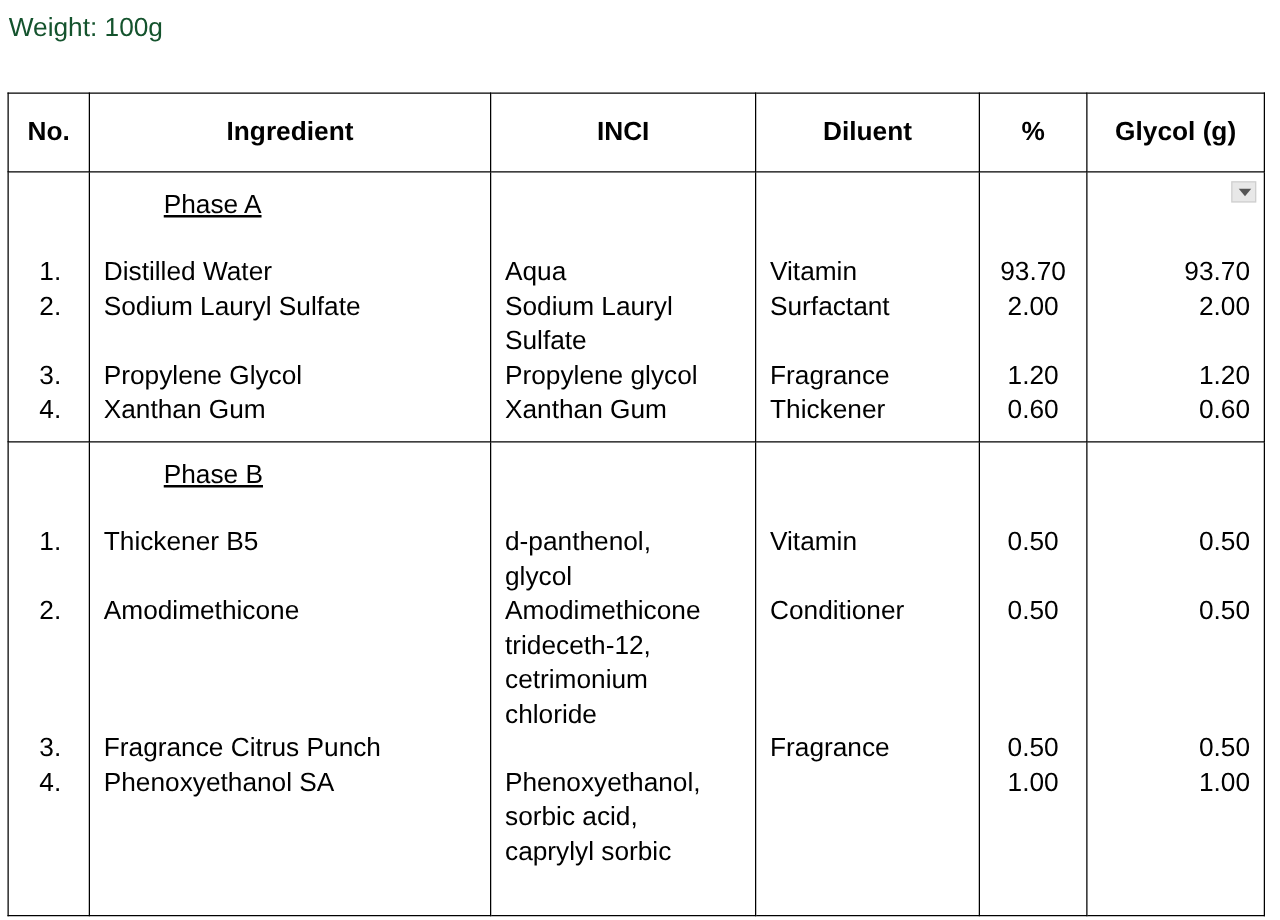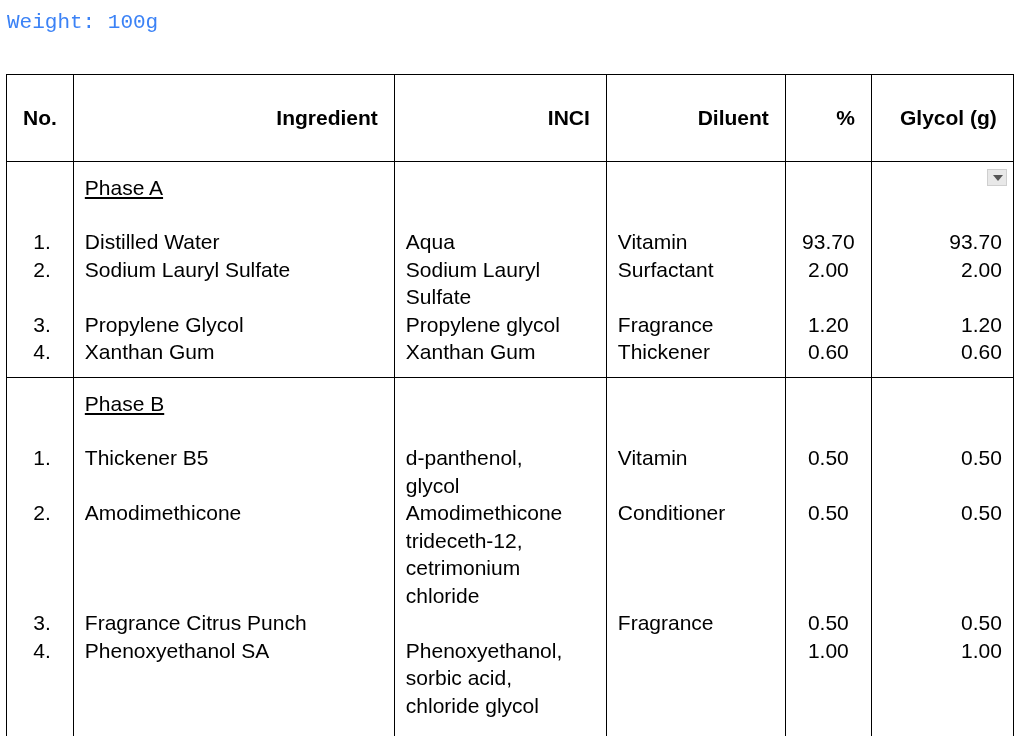--- a/index.html
+++ b/index.html
@@ -1,32 +1,32 @@
 <!DOCTYPE html>
 <html><head>
 <meta charset="utf-8">
 <style>
   html, body { margin:0; padding:0; background:#fff; }
   body { width:1024px; height:736px; position:relative; overflow:hidden;
          font-family:"Liberation Sans", sans-serif; color:#000; }
-  .weight-title { position:absolute; left:7px; top:11px; font-size:21px; color:#3b82f6;
-                  font-family:Liberation Mono, monospace; }
+  .weight-title { position:absolute; left:7px; top:11px; font-size:21px; color:#14532d;
+                  font-family:Liberation Sans, sans-serif; }
   table { position:absolute; left:6px; top:74px; border-collapse:collapse; table-layout:fixed; }
   th, td { border:1.5px solid #000; vertical-align:top; font-size:21px; line-height:27.5px; }
-  th { font-weight:bold; height:54px; vertical-align:middle; text-align:right; padding:16px; }
+  th { font-weight:bold; height:54px; vertical-align:middle; text-align:center; padding:4px; }
   td { padding:0; }
   .col-no { width:65px; }
   .col-ing { width:321px; }
   .col-inci { width:212px; }
   .col-func { width:179px; }
   .col-pct { width:86px; }
   .col-wt { width:142px; }
   .cell-inner { padding:12px 11px 0 11px; }
   .line { height:27.5px; white-space:nowrap; }
-  .phase { text-decoration:underline; margin-bottom:26px; height:28px; }
+  .phase { text-decoration:underline; margin-bottom:26px; height:28px;margin-left:48px; }
   .spacer { height:54px; }
   .right { text-align:right; }
   .center { text-align:center; }
   .dd-icon { position:absolute; right:6px; top:7px; width:20px; height:17px; background:#e8e8e8;
              border:1px solid #cfcfcf; box-sizing:border-box; }
   .dd-icon::after { content:""; position:absolute; left:5px; top:5px; border-left:5px solid transparent;
              border-right:5px solid transparent; border-top:6px solid #555; }
   .rel { position:relative; }
 </style>
 </head>
@@ -151,21 +151,21 @@
           <div class="spacer"></div>
           <div class="line">d-panthenol,</div>
           <div class="line">glycol</div>
           <div class="line">Amodimethicone</div>
           <div class="line">trideceth-12,</div>
           <div class="line">cetrimonium</div>
           <div class="line">chloride</div>
           <div class="line"></div>
           <div class="line">Phenoxyethanol,</div>
           <div class="line">sorbic acid,</div>
-          <div class="line">chloride glycol</div>
+          <div class="line">caprylyl sorbic</div>
         </div>
       </td>
       <td>
         <div class="cell-inner">
           <div class="spacer"></div>
           <div class="line">Vitamin</div>
           <div class="line"></div>
           <div class="line">Conditioner</div>
           <div class="line"></div>
             <div class="line"></div>

